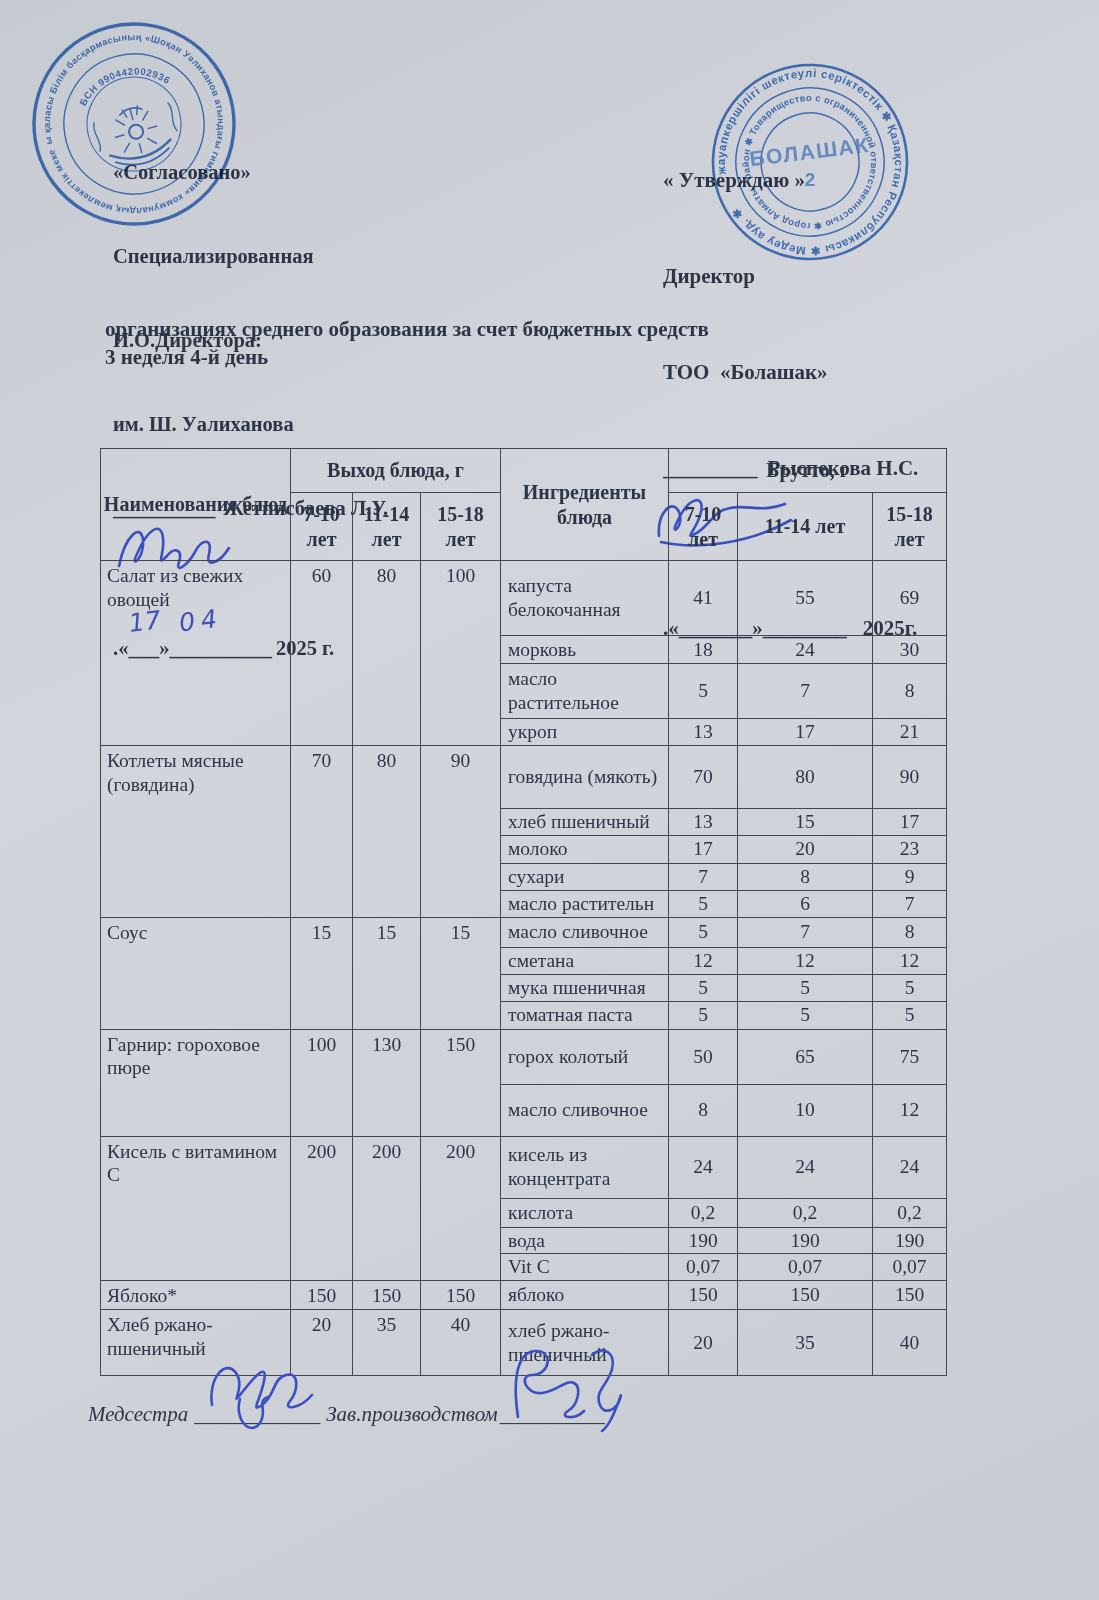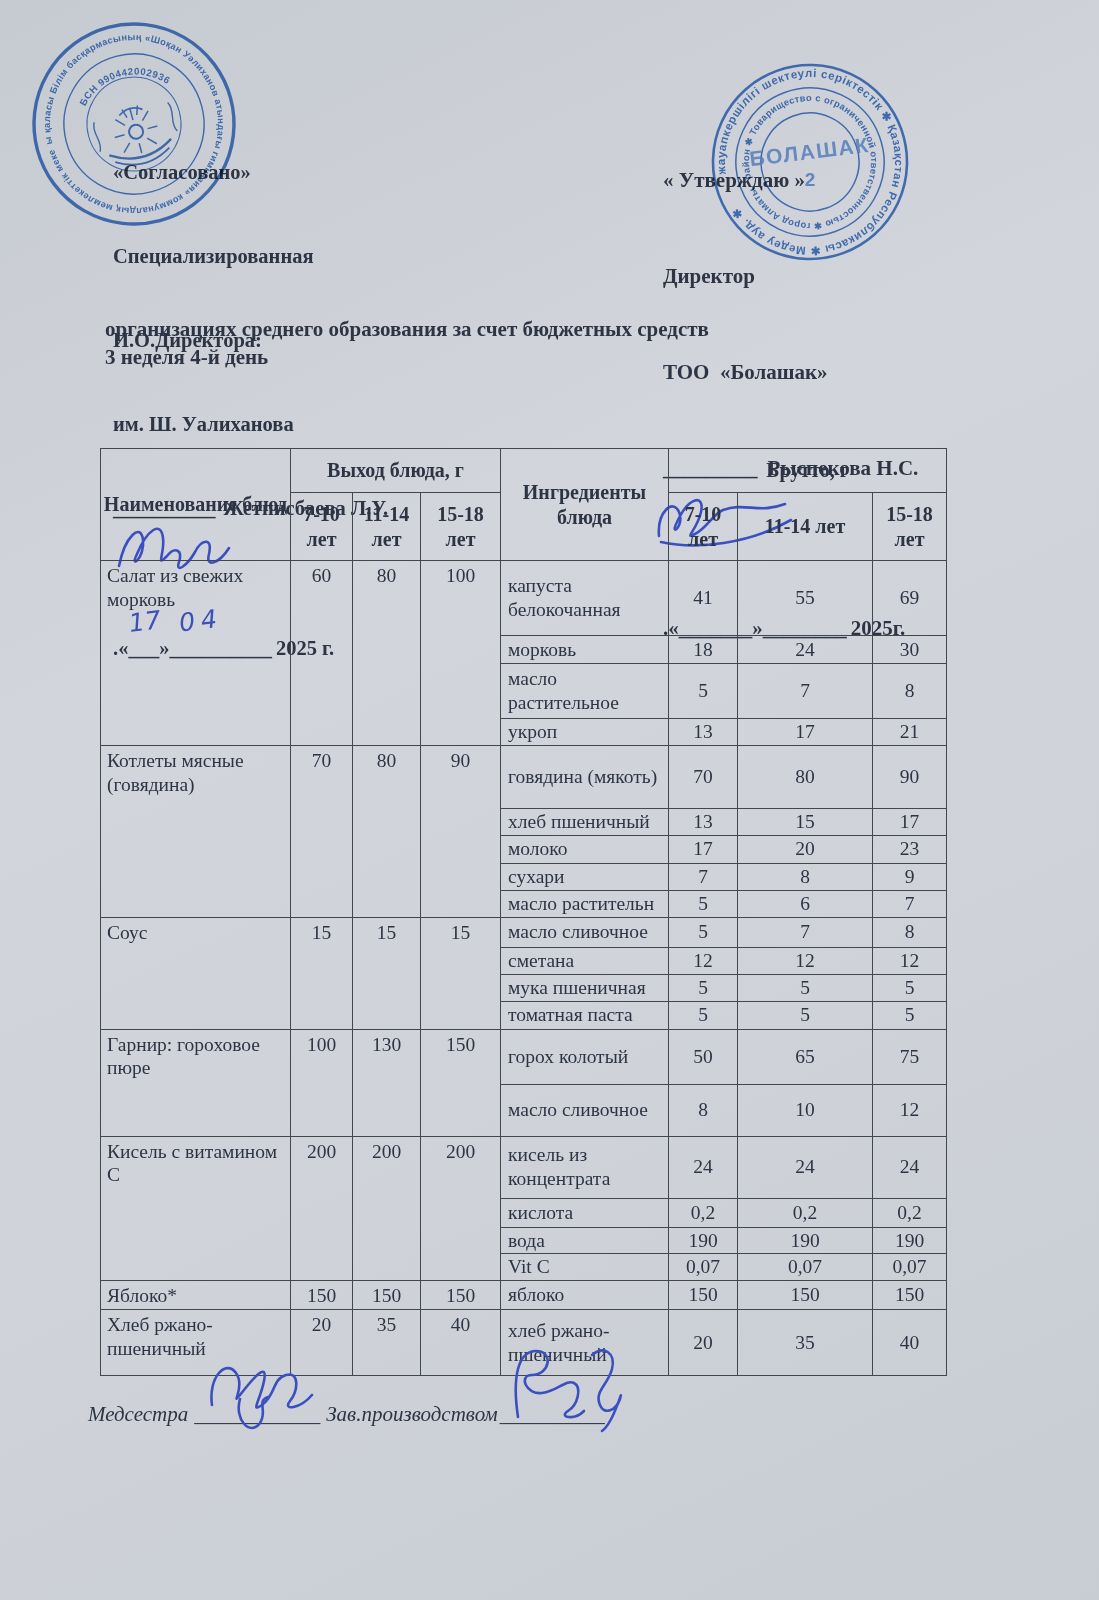--- a/index.html
+++ b/index.html
@@ -90,21 +90,21 @@
         <path d="M8,50 C44,58 96,52 138,28"></path>
       </svg>
     </span>
     <span style="margin-left:10px;">Рыспекова Н.С.</span>
   </div>
   <div class="sigrow">
     <span>.«</span>
     <span>_______</span>
     <span>»</span>
     <span>________</span>
-    <span style="margin-left:4px;">2025г.</span>
+    <span style="margin-left:16px;">2025г.</span>
   </div>
 </div>
 
 <div class="abs title">
   <div>организациях среднего образования за счет бюджетных средств</div>
   <div>3 неделя 4-й день</div>
 </div>
 
 <table class="menu">
   <colgroup>
@@ -128,21 +128,21 @@
       <th>7-10 лет</th>
       <th>11-14 лет</th>
       <th>15-18 лет</th>
       <th>7-10 лет</th>
       <th>11-14 лет</th>
       <th>15-18 лет</th>
     </tr>
   </thead>
   <tbody id="menu-body">
       <tr style="height: 75px;">
-        <td class="dish" rowspan="4">Салат из свежих морковь</td>
+        <td class="dish" rowspan="4">Салат из свежих овощей</td>
         <td class="out" rowspan="4">60</td>
         <td class="out" rowspan="4">80</td>
         <td class="out" rowspan="4">100</td>
         <td class="ing">капуста белокочанная</td>
         <td class="num">41</td>
         <td class="num">55</td>
         <td class="num">69</td>
       </tr>
       <tr style="height: 28px;">
         <td class="ing">морковь</td>

